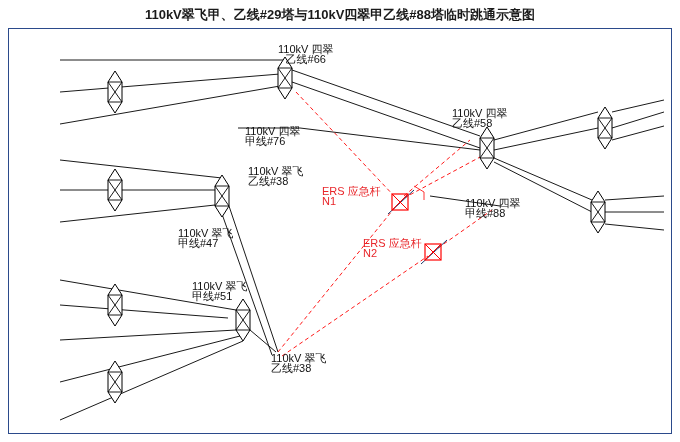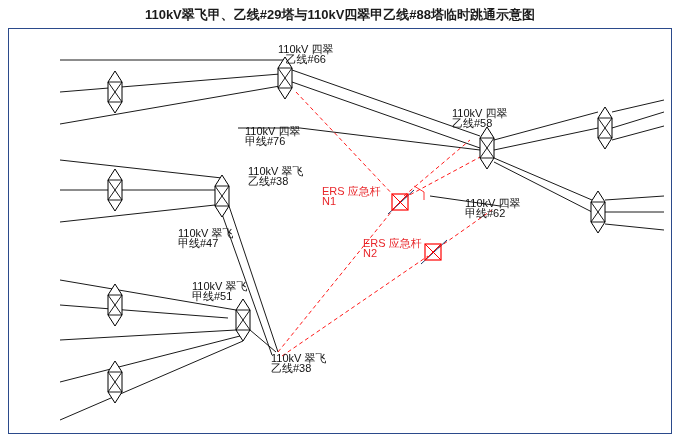--- a/index.html
+++ b/index.html
@@ -197,21 +197,21 @@
     <div>乙线#38</div>
   </div>
 
   <div class="lbl" style="left:452px; top:108px;">
     <div>110kV 四翠</div>
     <div>乙线#58</div>
   </div>
 
   <div class="lbl" style="left:465px; top:198px;">
     <div>110kV 四翠</div>
-    <div>甲线#62</div>
+    <div>甲线#88</div>
   </div>
 
   <div class="lbl red" style="left:322px; top:186px;">
     <div>ERS 应急杆</div>
     <div>N1</div>
   </div>
 
   <div class="lbl red" style="left:363px; top:238px;">
     <div>ERS 应急杆</div>
     <div>N2</div>

